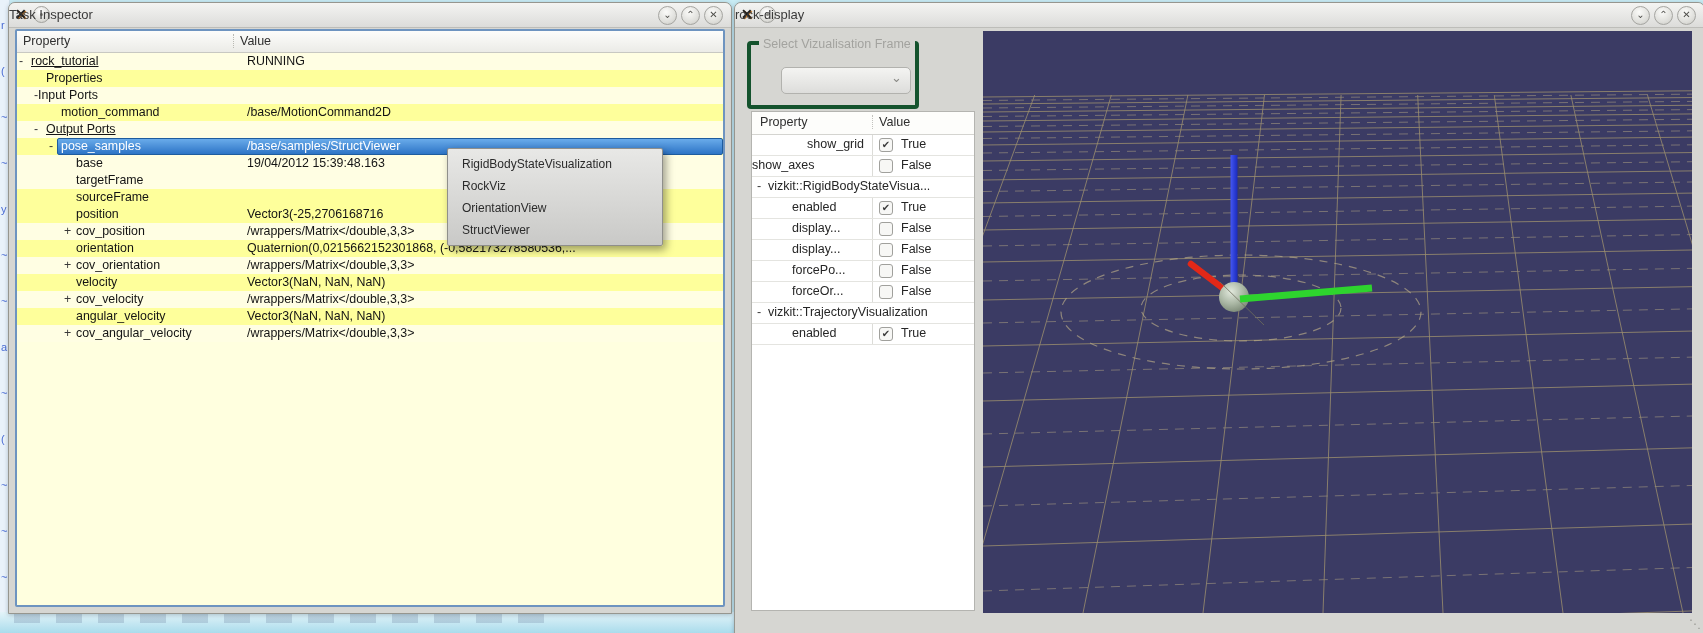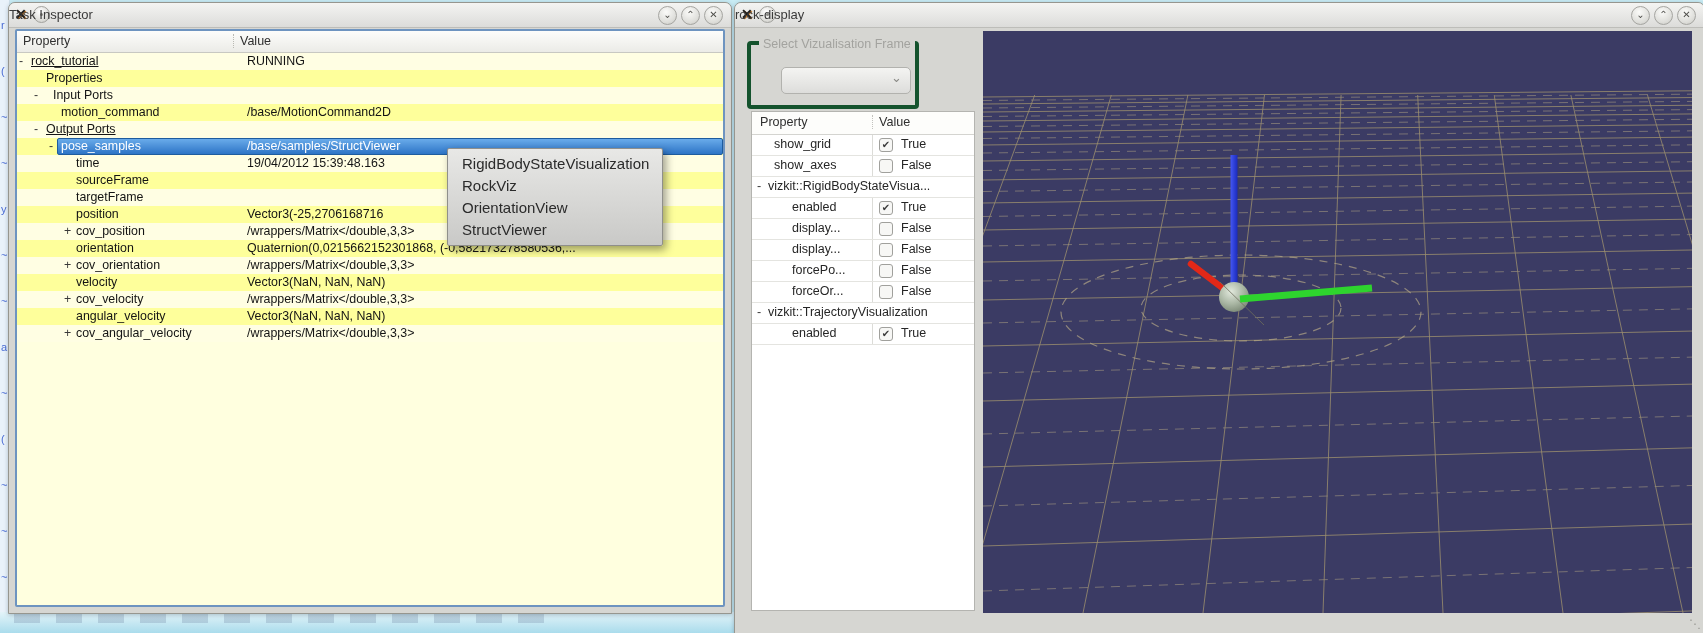--- a/index.html
+++ b/index.html
@@ -42,21 +42,21 @@
   .ti-row .lbl{position:absolute;top:1px}
   .ti-row .val{position:absolute;left:230px;top:1px}
   .ti-row .hl{position:absolute;left:40px;right:0;top:0;bottom:0;border-radius:2px;
     background:linear-gradient(180deg,#6cachange 0,#000 0);
     background:linear-gradient(180deg,#69abea,#2d74c6);border:1px solid #1e5c9e;box-sizing:border-box}
   .ti-row.sel .lbl,.ti-row.sel .val{color:#ffffff;z-index:1}
   
   #ctx-menu{position:absolute;left:447px;top:148px;width:214px;z-index:50;
     background:linear-gradient(180deg,#e8e8e6,#c9c9c7);border:1px solid #8f8f8b;border-radius:2px;
     box-shadow:3px 4px 8px rgba(0,0,0,.38);padding:4px 0}
-  .menu-item{height:22px;line-height:22px;padding-left:14px;font-size:15px;color:#2b2b2b;cursor:default}
+  .menu-item{height:22px;line-height:22px;padding-left:14px;font-size:12px;color:#2b2b2b;cursor:default}
   
   #frame-group{position:absolute;left:12px;top:38px;width:164px;height:60px;border:4px solid #14532d;border-radius:4px}
   #frame-group .glabel{position:absolute;top:-8px;left:8px;background:#d6d6d2;padding:0 4px;font-size:12.5px;color:#a3a39f}
   #frame-combo{position:absolute;left:30px;top:22px;width:128px;height:25px;border:1px solid #b2b2ae;border-radius:5px;
     background:linear-gradient(180deg,#f4f4f2,#dddddb)}
   #frame-combo .chev{position:absolute;right:8px;top:2px;font-size:13px;color:#8a8a86}
   #rd-table{position:absolute;left:16px;top:108px;width:222px;height:498px;background:#ffffff;
     border:1px solid #b4b4b0;overflow:hidden}
   #rd-header{position:relative;height:22px;background:#fdfdfb;border-bottom:1px solid #d4d4d0;font-size:12.6px;color:#2f2f2f}
   #rd-header .h1{position:absolute;left:8px;top:3px}
@@ -125,52 +125,52 @@
           <span class="lbl" style="left: 14px; text-decoration: underline;">rock_tutorial</span>
           <span class="val">RUNNING</span>
         </div>
         <div class="ti-row alt">
           <span class="exp" style="left: 17px;"></span>
           <span class="lbl" style="left: 29px;">Properties</span>
           <span class="val"></span>
         </div>
         <div class="ti-row">
           <span class="exp" style="left: 17px;">-</span>
-          <span class="lbl" style="left: 36px;">Input Ports</span>
+          <span class="lbl" style="left: 21px;">Input Ports</span>
           <span class="val"></span>
         </div>
         <div class="ti-row alt">
           <span class="exp" style="left: 32px;"></span>
           <span class="lbl" style="left: 44px;">motion_command</span>
           <span class="val">/base/MotionCommand2D</span>
         </div>
         <div class="ti-row">
           <span class="exp" style="left: 17px;">-</span>
           <span class="lbl" style="left: 29px; text-decoration: underline;">Output Ports</span>
           <span class="val"></span>
         </div>
         <div class="ti-row alt sel">
           <div class="hl"></div>
           <span class="exp" style="left: 32px;">-</span>
           <span class="lbl" style="left: 44px;">pose_samples</span>
           <span class="val">/base/samples/StructViewer</span>
         </div>
         <div class="ti-row">
           <span class="exp" style="left: 47px;"></span>
-          <span class="lbl" style="left: 59px;">time</span>
+          <span class="lbl" style="left: 59px;">base</span>
           <span class="val">19/04/2012 15:39:48.163</span>
         </div>
+        <div class="ti-row">
+          <span class="exp" style="left: 47px;"></span>
+          <span class="lbl" style="left: 59px;">targetFrame</span>
+          <span class="val"></span>
+        </div>
         <div class="ti-row alt">
           <span class="exp" style="left: 47px;"></span>
           <span class="lbl" style="left: 59px;">sourceFrame</span>
-          <span class="val"></span>
-        </div>
-        <div class="ti-row">
-          <span class="exp" style="left: 47px;"></span>
-          <span class="lbl" style="left: 59px;">targetFrame</span>
           <span class="val"></span>
         </div>
         <div class="ti-row alt">
           <span class="exp" style="left: 47px;"></span>
           <span class="lbl" style="left: 59px;">position</span>
           <span class="val">Vector3(-25,2706168716</span>
         </div>
         <div class="ti-row">
           <span class="exp" style="left: 47px;">+</span>
           <span class="lbl" style="left: 59px;">cov_position</span>
@@ -240,28 +240,28 @@
     </div>
   </div>
 
   <div id="rd-table">
     <div id="rd-header">
       <span class="h1">Property</span>
       <span class="h2">Value</span>
     </div>
     <div id="rd-rows">
         <div class="rd-prop">
-          <span class="plbl" style="padding-left: 22px;">show_grid</span>
+          <span class="plbl" style="padding-left: 22px; margin-left: 33px;">show_grid</span>
           <div class="vcell">
             <span class="cb on">✔</span>
             <span class="vtext">True</span>
           </div>
         </div>
         <div class="rd-prop">
-          <span class="plbl" style="padding-left: 22px;">show_axes</span>
+          <span class="plbl" style="">show_axes</span>
           <div class="vcell">
             <span class="cb"></span>
             <span class="vtext">False</span>
           </div>
         </div>
         <div class="rd-node">
           <span class="nexp">-</span>
           <span class="nlbl">vizkit::RigidBodyStateVisua...</span>
         </div>
         <div class="rd-prop">

